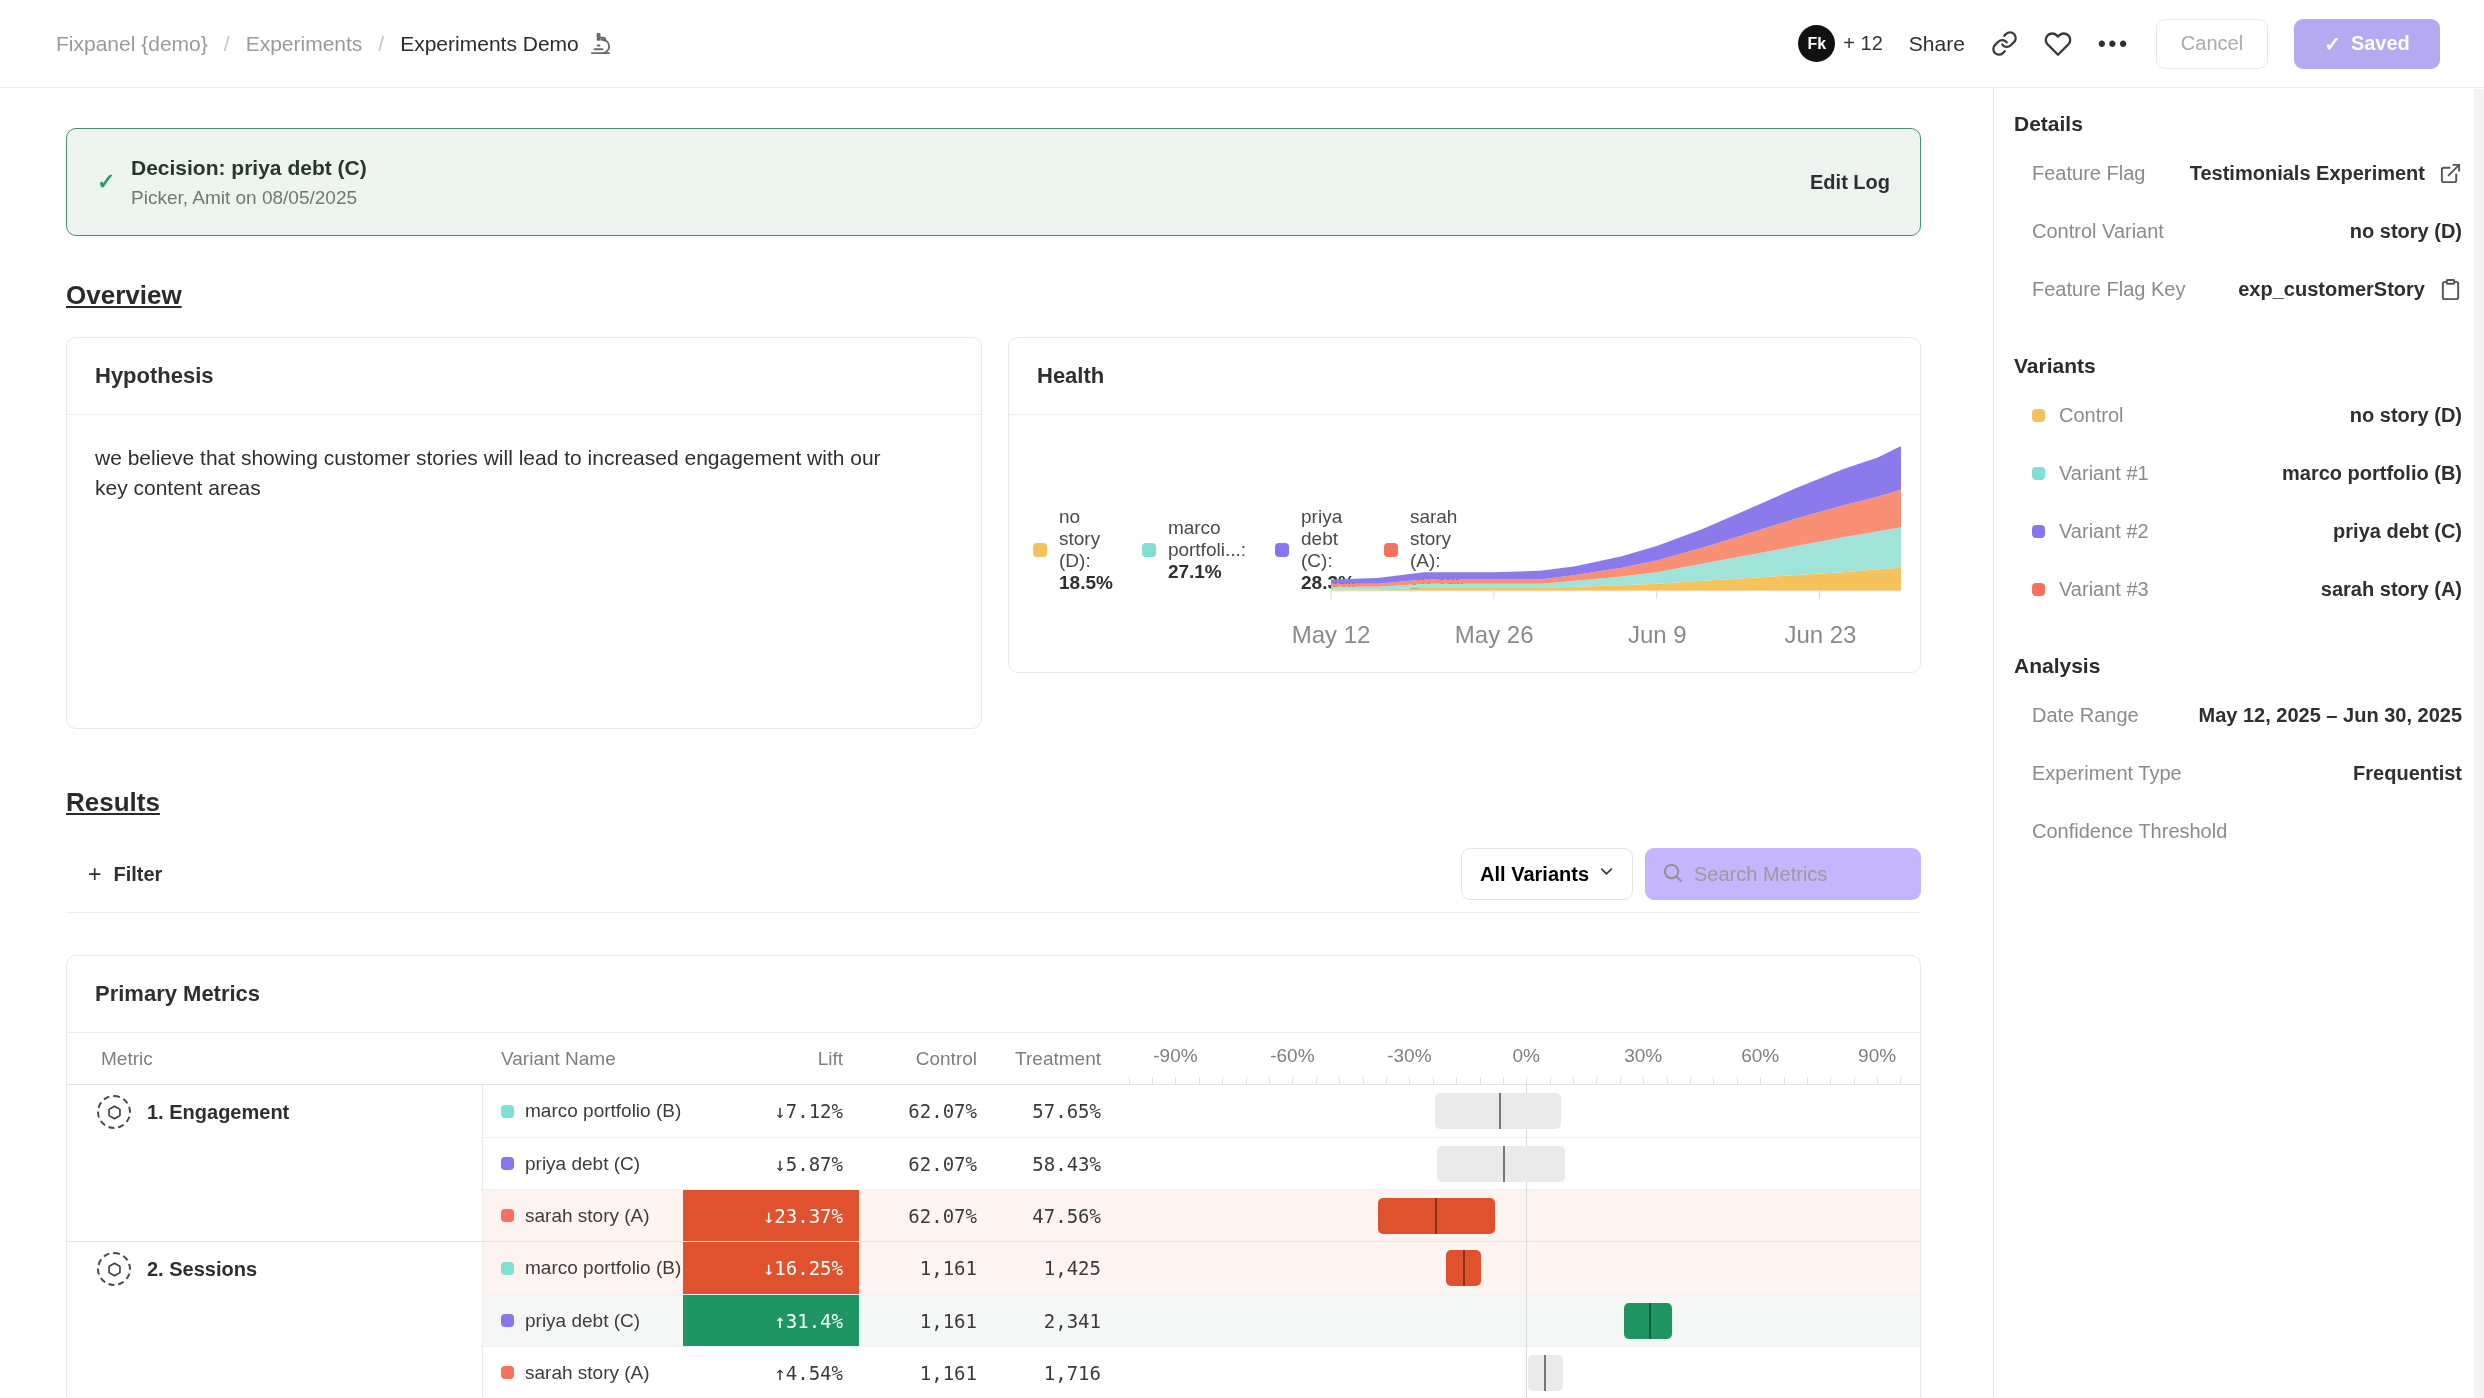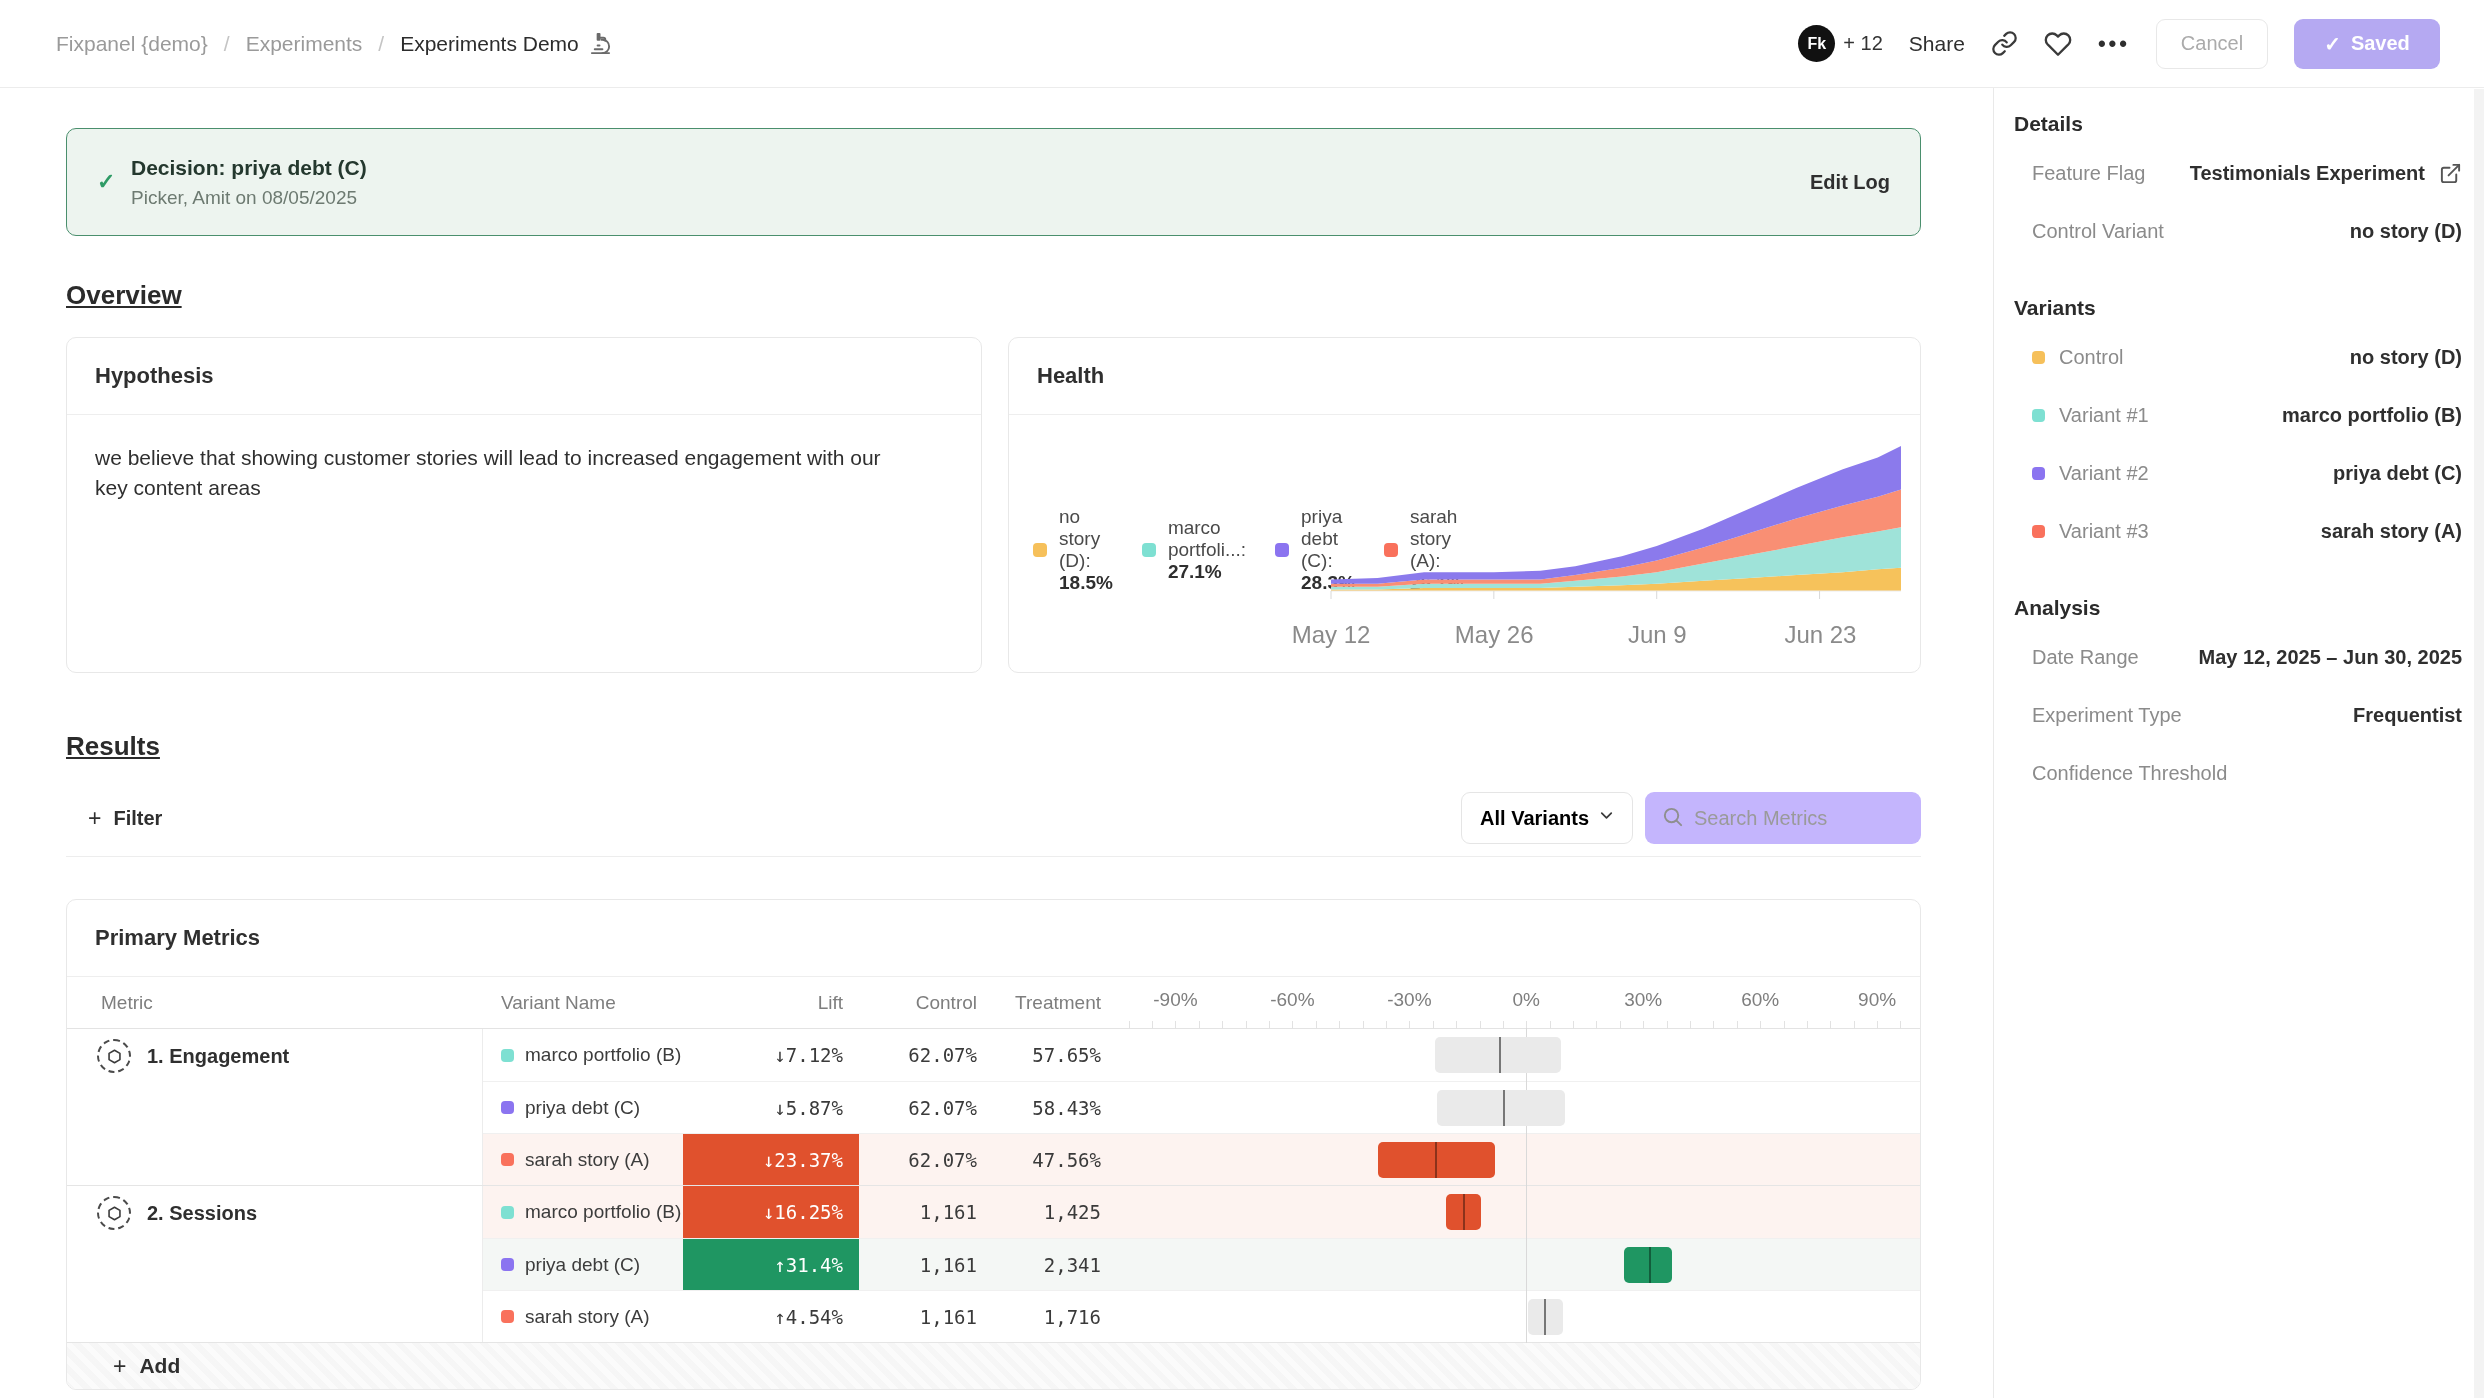--- a/index.html
+++ b/index.html
@@ -38,21 +38,21 @@
   .banner-title { font-size:21px; font-weight:700; color:#24382e; }
   .banner-meta { font-size:19px; color:#6d7a71; margin-top:7px; }
   .banner-action { margin-left:auto; font-size:20px; font-weight:600; color:#2f2f2f; cursor:pointer; }
 
   .h2 { font-size:26px; font-weight:700; color:#2b2b2b;text-decoration:underline; }
 
   
   .cards { display:flex; gap:26px; margin:26px 0 58px; }
   .card { border:1px solid #e8e8e8; border-radius:10px; background:#fff; }
   .card-head { padding:25px 28px; border-bottom:1px solid #eee; font-size:22px; font-weight:700; }
-  .hypo-card { width:916px; height:336px; }
+  .hypo-card { width:916px; height:392px; }
   .hypo-body { padding:28px; font-size:21px; line-height:1.45; color:#2f2f2f; max-width:880px; }
   .health-card { width:913px; height:336px; }
   .health-body { display:flex; padding:14px 10px 6px 24px; }
   .legend { width:290px; display:flex; flex-direction:row; gap:29px; margin-top:26px; }
   .lg-item { display:flex; align-items:center; gap:12px; font-size:19px; color:#4a4a4a; }
   .lg-swatch { width:14px; height:14px; border-radius:4px; flex:none; }
   .lg-val { font-weight:700; color:#2f2f2f; }
   .hchart { flex:1; position:relative; padding-top:2px; }
   .hchart-labels { position:relative; height:28px; font-size:24px; color:#8a8a8a;margin-top:12px; }
   .hx-label { position:absolute; transform:translateX(-50%); top:4px; white-space:nowrap; }
@@ -444,20 +444,30 @@
                 <path d="M18 13v6a2 2 0 0 1-2 2H5a2 2 0 0 1-2-2V8a2 2 0 0 1 2-2h6"></path>
                 <polyline points="15 3 21 3 21 9"></polyline>
                 <line x1="10" y1="14" x2="21" y2="3"></line>
               </svg>
             </span>
           </div>
           <div class="side-row">
             <span class="side-label">Control Variant</span>
             <span class="side-value">no story (D)</span>
           </div>
+          <div class="side-row">
+            <span class="side-label">Feature Flag Key</span>
+            <span class="side-value">exp_customerStory</span>
+            <span class="side-icon">
+              <svg viewBox="0 0 24 24" width="23" height="23" fill="none" stroke="#555" stroke-width="2" stroke-linecap="round" stroke-linejoin="round">
+                <path d="M16 4h2a2 2 0 0 1 2 2v14a2 2 0 0 1-2 2H6a2 2 0 0 1-2-2V6a2 2 0 0 1 2-2h2"></path>
+                <rect x="8" y="2" width="8" height="4" rx="1"></rect>
+              </svg>
+            </span>
+          </div>
         </div>
     </div>
     <div class="side-section">
       <div class="side-title">Variants</div>
       <div id="variants-rows">
           <div class="side-row">
             <span class="side-label"><span class="side-dot" style="background:#F6C05A"></span>Control</span>
             <span class="side-value">no story (D)</span>
           </div>
           <div class="side-row">

